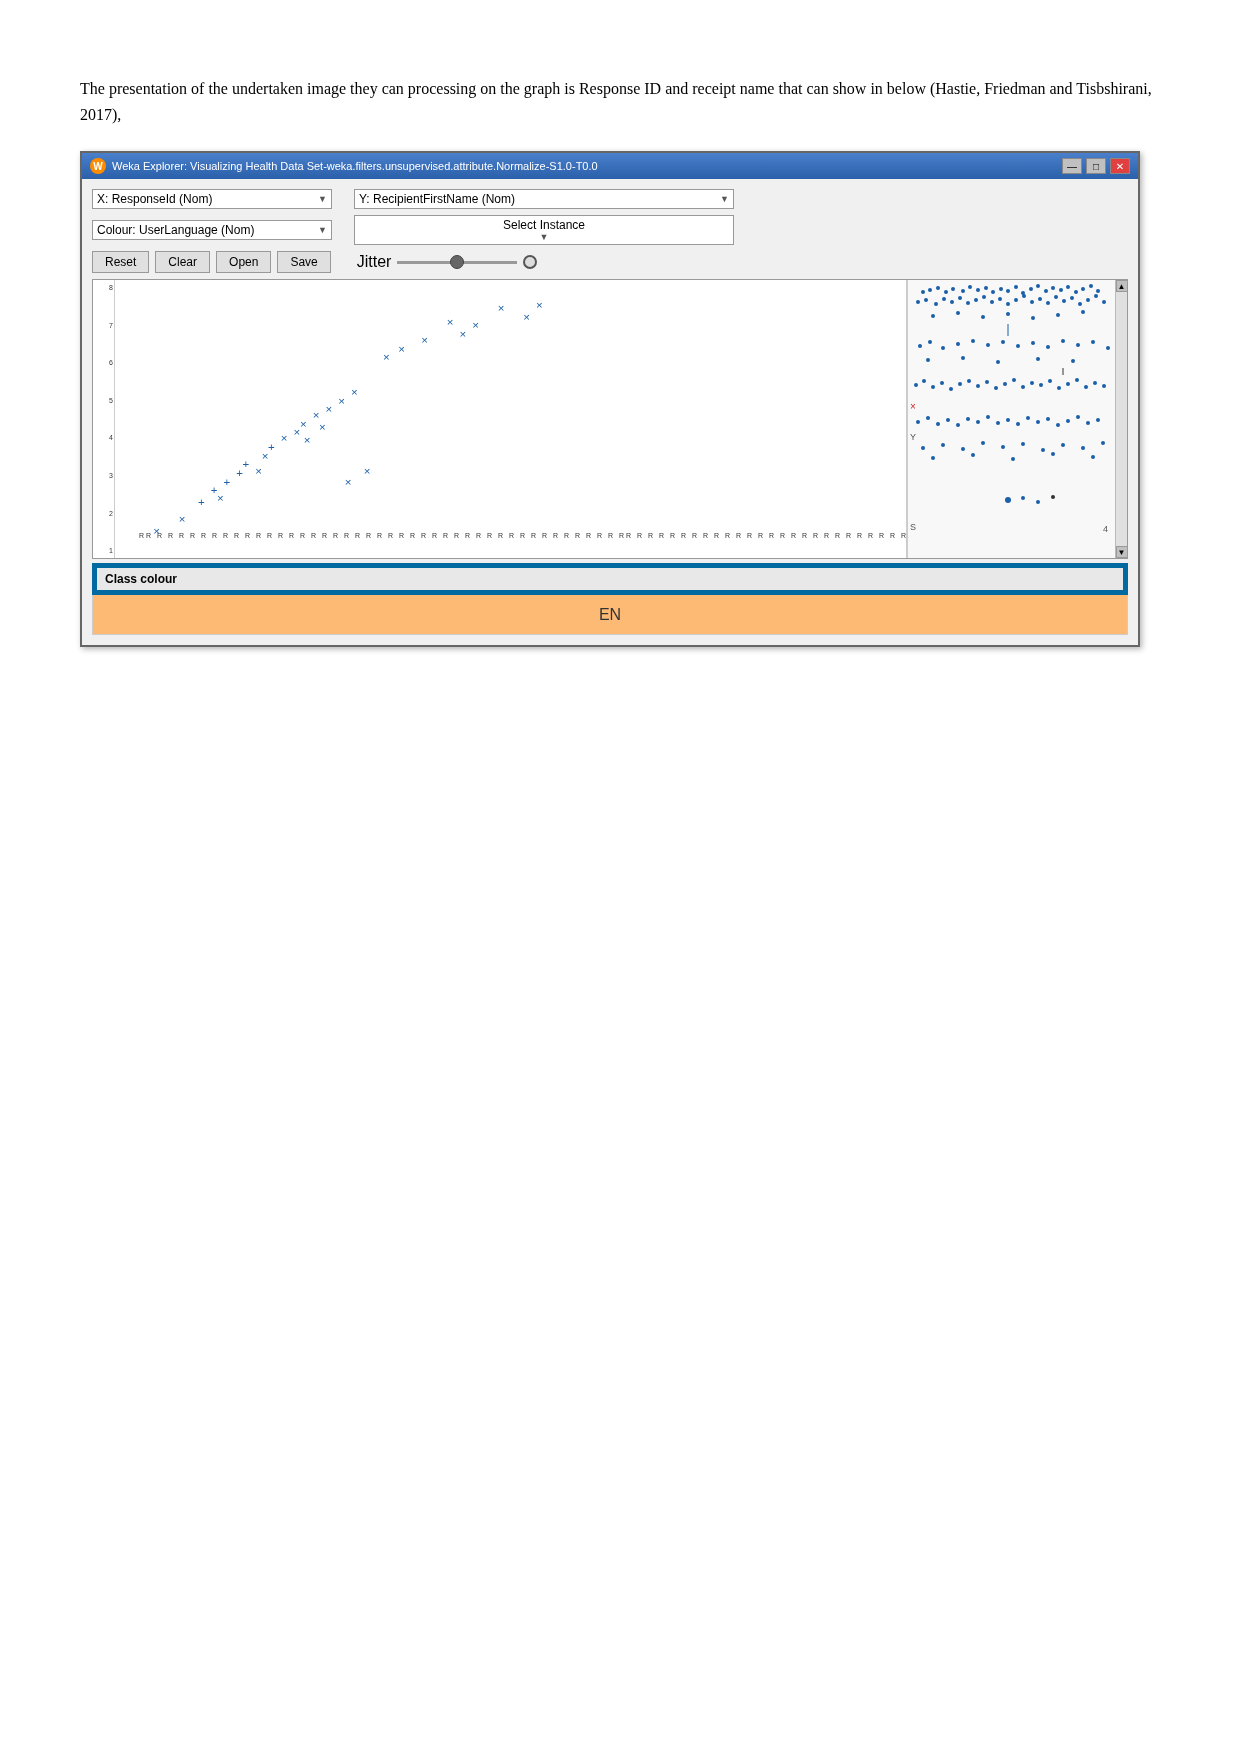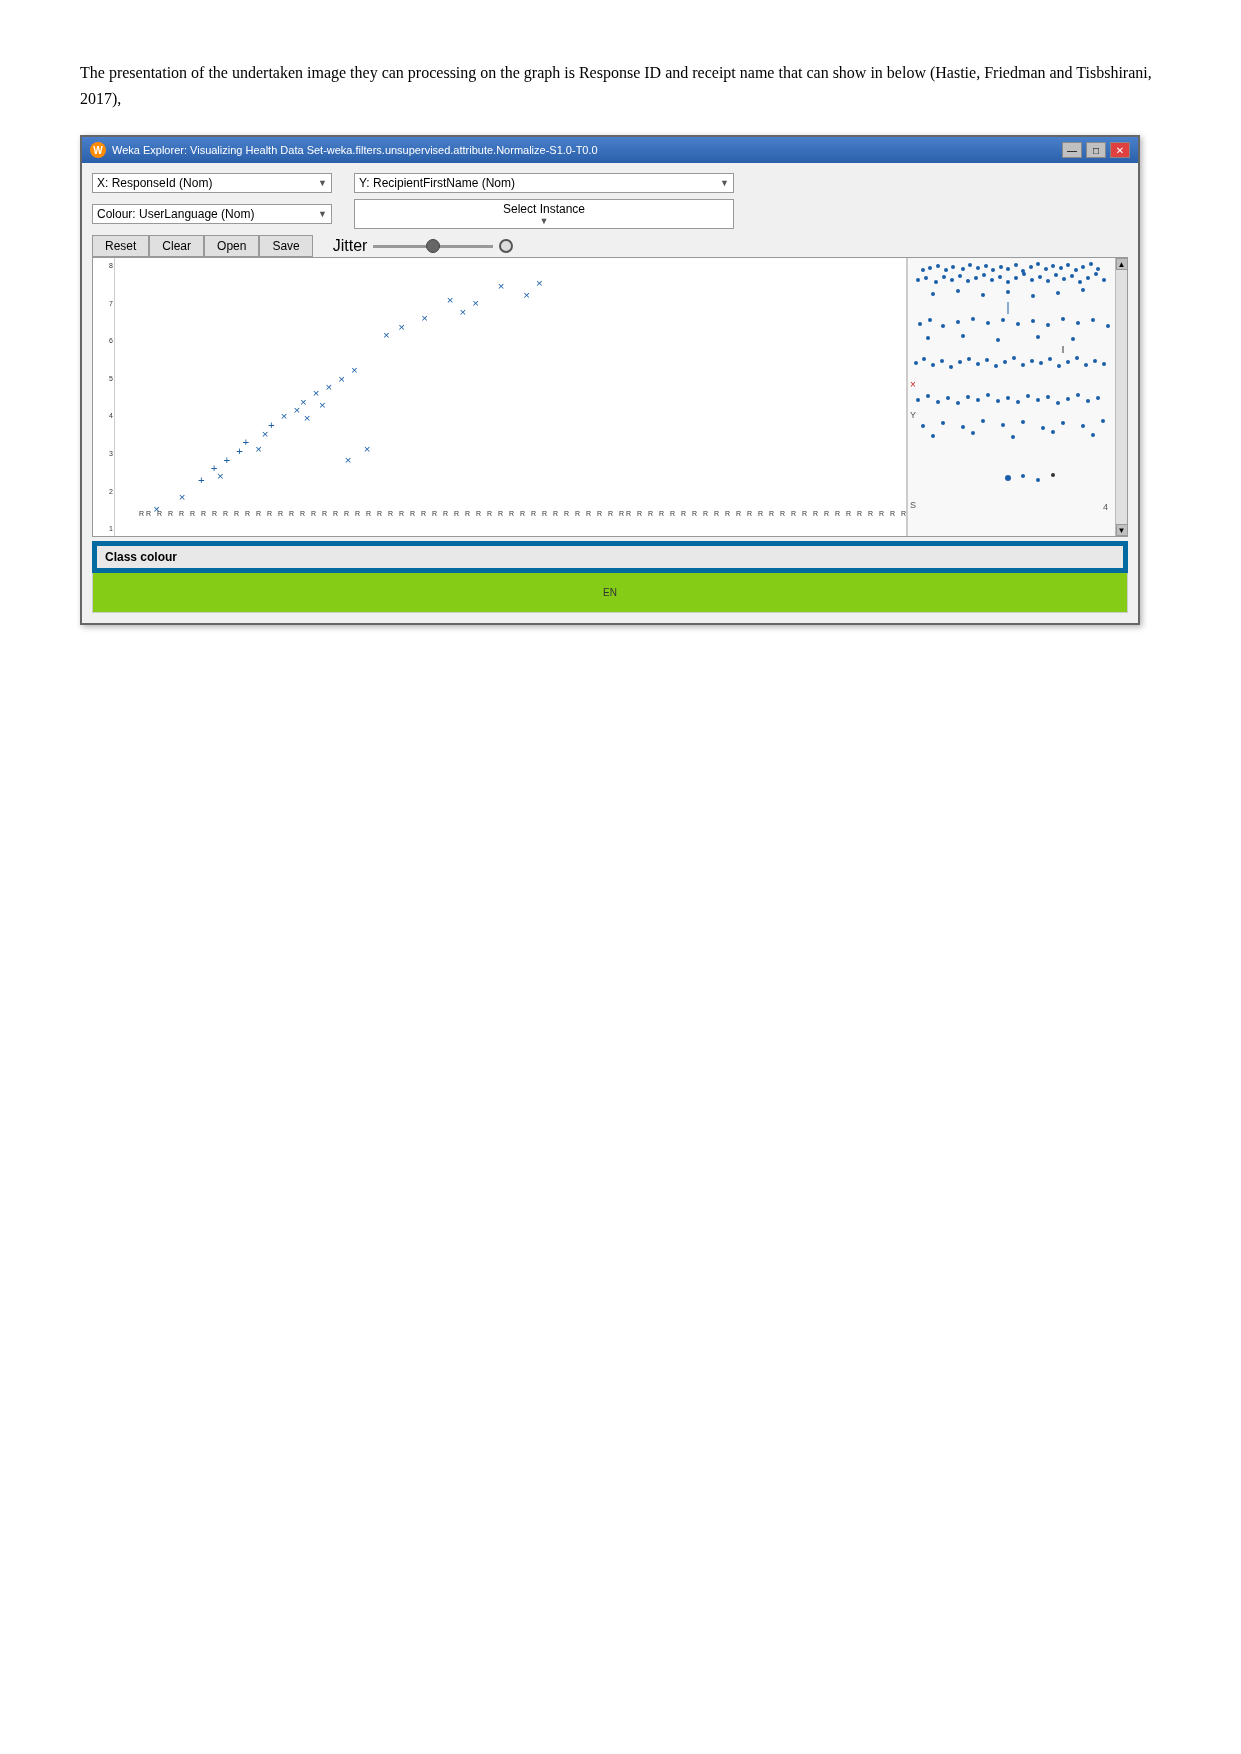--- a/index.html
+++ b/index.html
@@ -10,20 +10,21 @@
       color: #000;
       width: 1241px;
       min-height: 1754px;
       padding: 60px 80px;
     }
     .intro-text {
       font-size: 16px;
       line-height: 1.6;
       margin-bottom: 24px;
       max-width: 1080px;
+      margin-top: 16px;
     }
     .weka-window {
       border: 2px solid #666;
       background: #f0f0f0;
       width: 1060px;
       font-family: Arial, sans-serif;
       font-size: 12px;
       box-shadow: 2px 2px 6px rgba(0,0,0,0.3);
     }
     .weka-titlebar {
@@ -98,20 +99,22 @@
       border: 1px solid #999;
       padding: 2px 4px;
       font-size: 12px;
       min-width: 380px;
       justify-content: space-between;
       flex-direction: column;
     }
     .toolbar-row {
       display: flex;
       align-items: center;
+      gap: 6px;
+      margin-bottom: 6px;
     }
     .weka-btn {
       background: #e0e0e0;
       border: 1px solid #999;
       padding: 3px 12px;
       font-size: 12px;
       cursor: pointer;
       font-family: Arial, sans-serif;
     }
     .jitter-container {
@@ -221,28 +224,28 @@
     }
     .class-colour-row {
       background: #e8e8e8;
       border: 5px solid #0369a1;
       padding: 4px 8px;
       font-size: 12px;
       font-weight: bold;
       margin-top: 4px;
     }
     .class-colour-content {
-      background: #84cc16;
+      background: #fdba74;
       height: 40px;
       border: 1px solid #ccc;
       border-top: none;
       display: flex;
       align-items: center;
       justify-content: center;
-      font-size: 10px;
+      font-size: 16px;
       color: #333;
     }
   </style>
 </head>
 <body>
 
 <p class="intro-text">The presentation of the undertaken image they can processing on the graph is Response ID and receipt name that can show in below (Hastie, Friedman and Tisbshirani, 2017),</p>
 
 <div class="weka-window">
 

